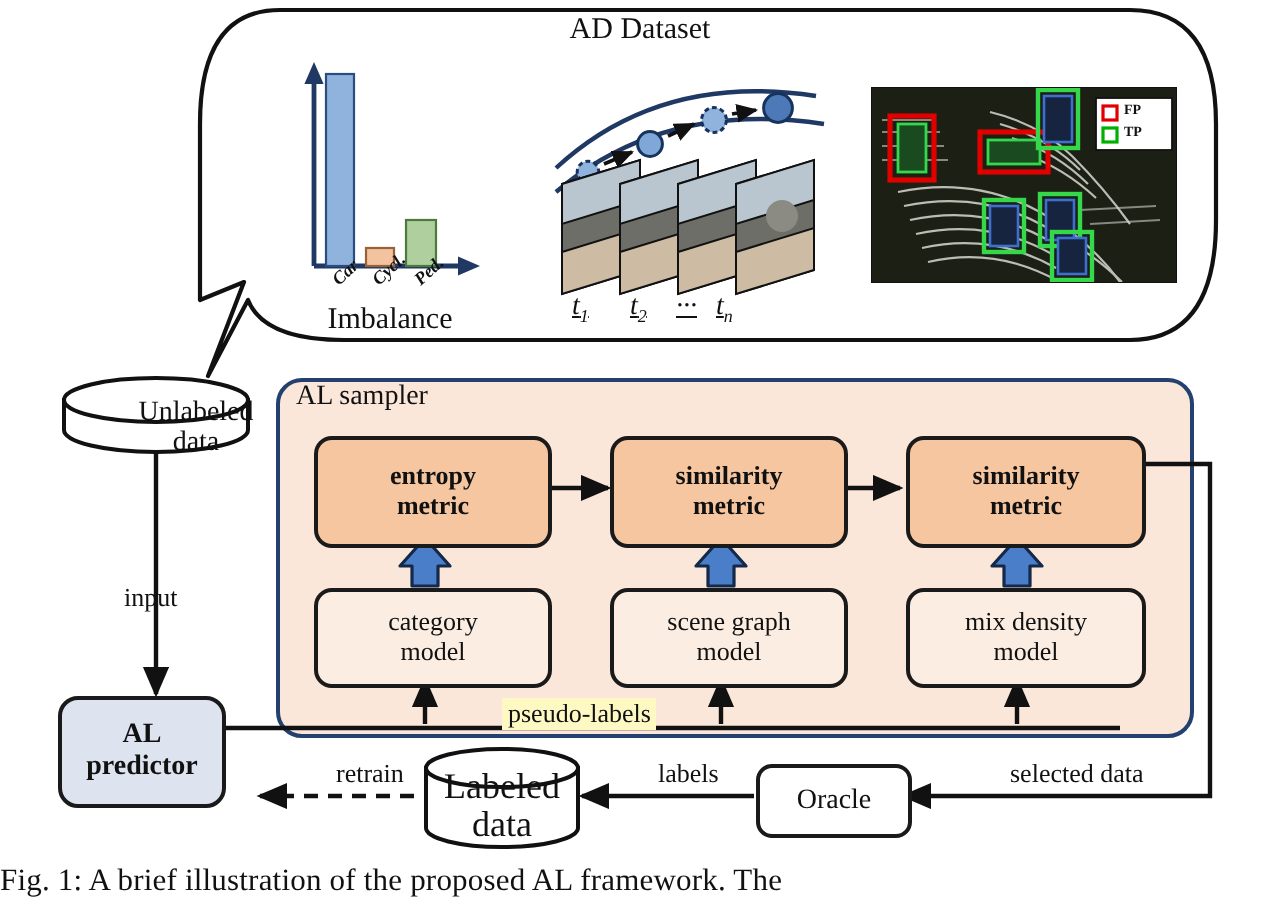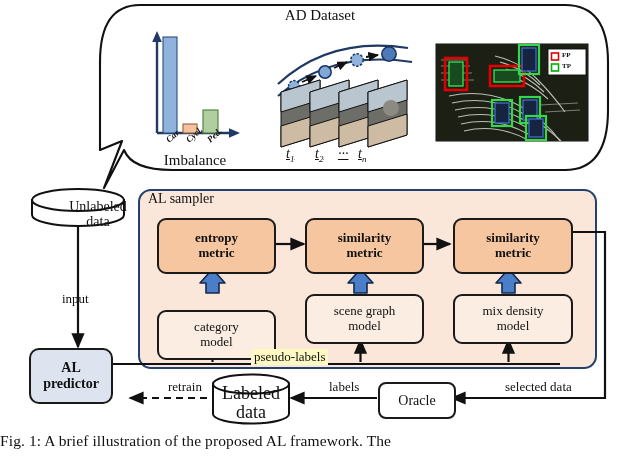--- a/index.html
+++ b/index.html
@@ -204,21 +204,21 @@
     <span>
       <span>similarity</span><br><span>metric</span>
     </span>
   </div>
   <div class="metricbox" style="left:453px;top:218px;width:116px;height:52px;">
     <span>
       <span>similarity</span><br><span>metric</span>
     </span>
   </div>
 
-  <div class="modelbox" style="left:157px;top:310px;width:115px;height:46px;">
+  <div class="modelbox" style="left:157px;top:294px;width:115px;height:46px;">
     <span>
       <span>category</span><br><span>model</span>
     </span>
   </div>
   <div class="modelbox" style="left:305px;top:294px;width:115px;height:46px;">
     <span>
       <span>scene graph</span><br><span>model</span>
     </span>
   </div>
   <div class="modelbox" style="left:453px;top:294px;width:116px;height:46px;">

